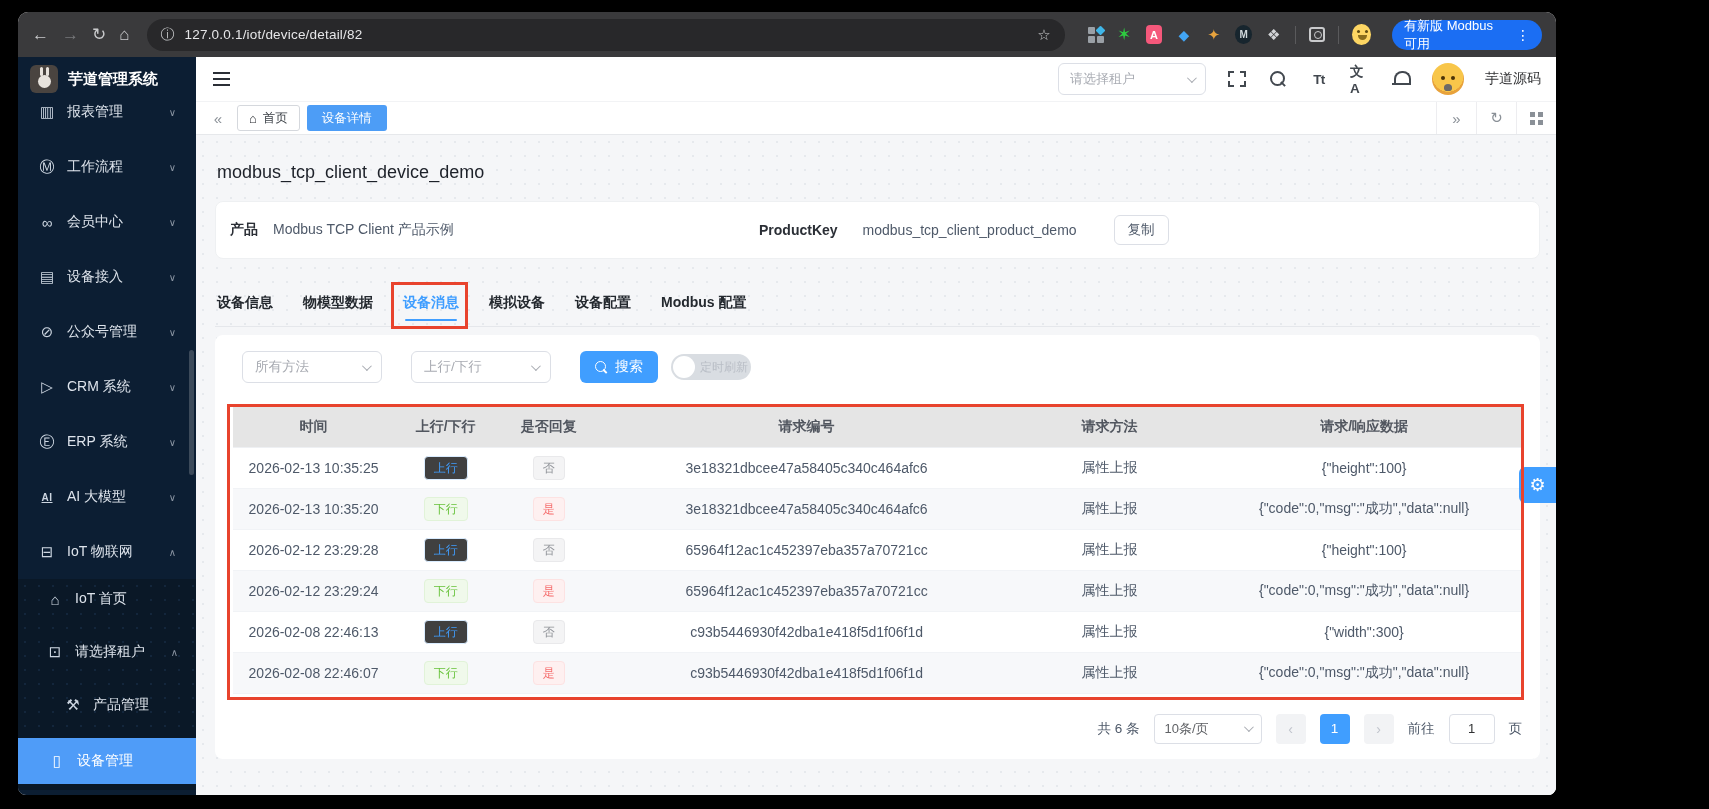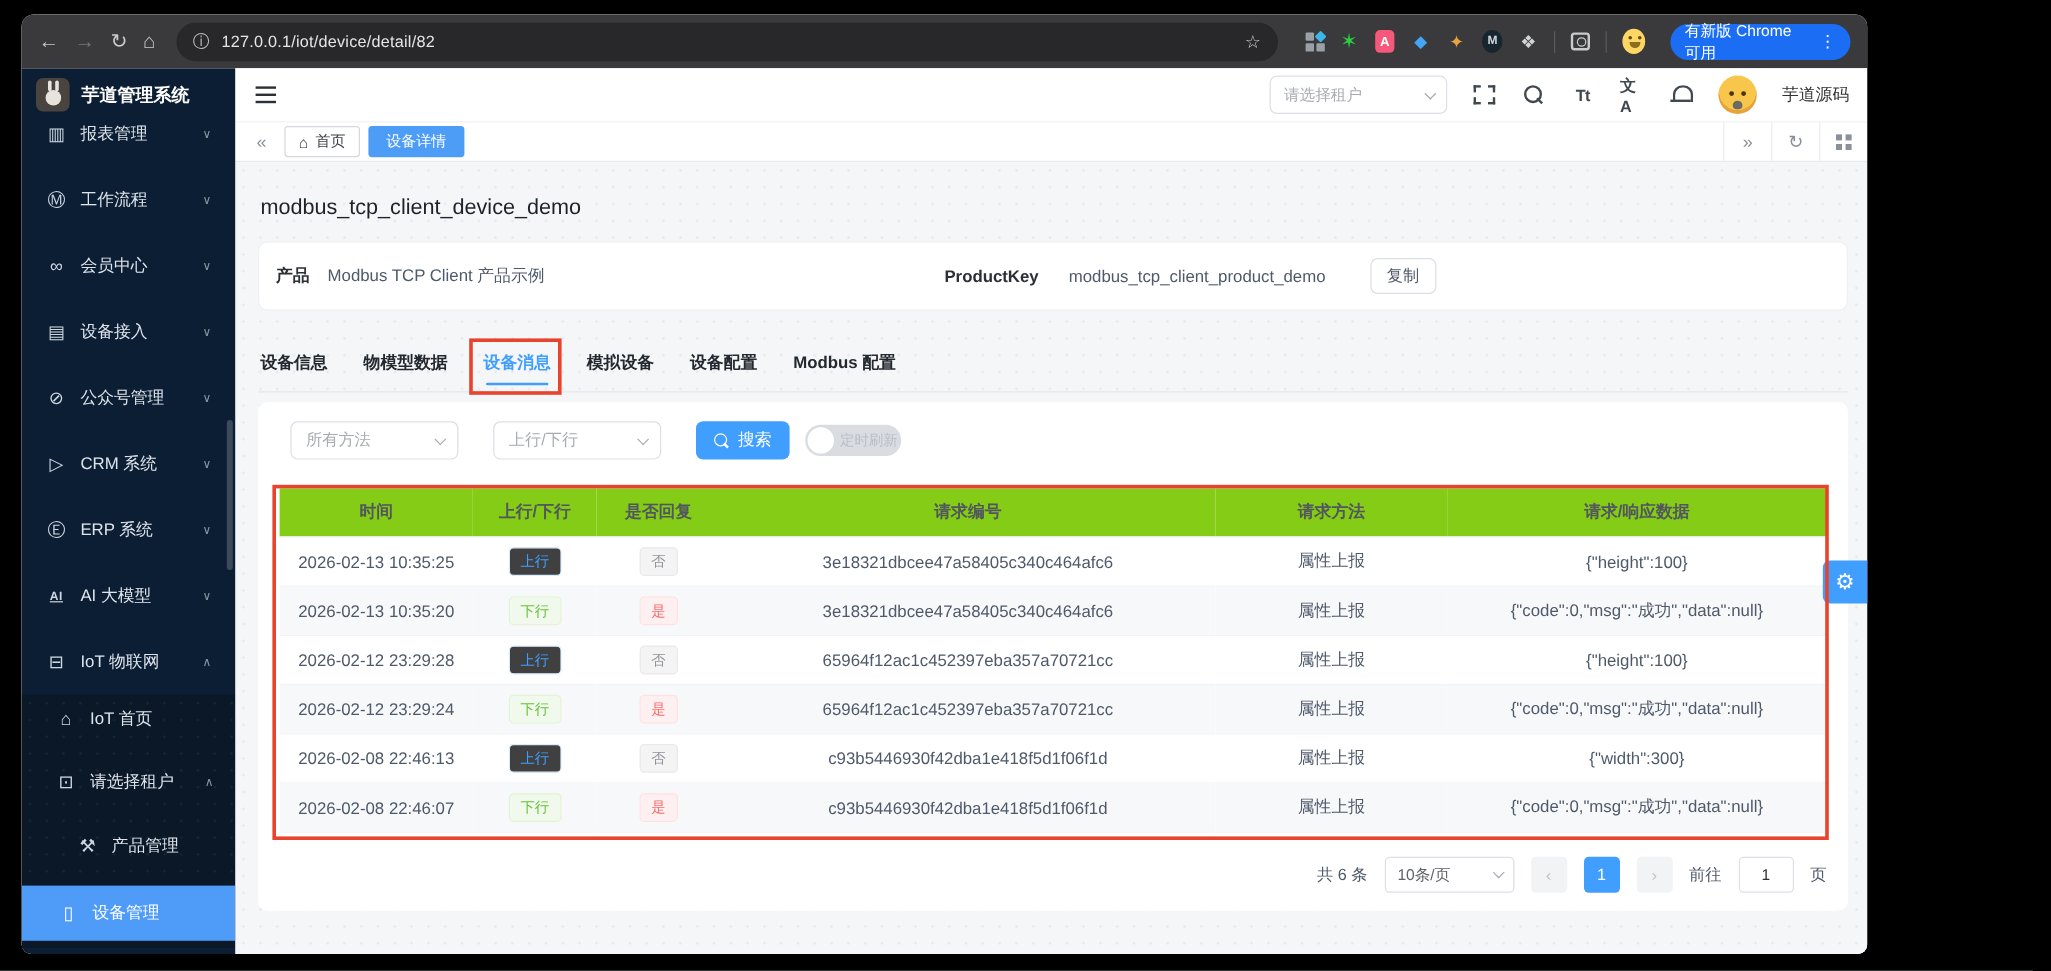--- a/index.html
+++ b/index.html
@@ -129,21 +129,21 @@
   .ic-grid::before{ content:""; position:absolute; width:5px; height:5px; background:#8a9097;
     box-shadow:8px 0 0 #8a9097, 0 8px 0 #8a9097, 8px 8px 0 #8a9097; }
 
   
   .content{ flex:1; padding:0 16px 0 19px; background-color:#f5f6f8;
     background-image:radial-gradient(circle,#e6e9ed 1px,transparent 1.2px); background-size:14px 14px; }
   .page-title{ font-size:18px; font-weight:400; color:#1d2129; margin:24px 0 16px 2px; line-height:26px; }
   .product-card{ background:#fff; border:1px solid #eef0f2; border-radius:8px; height:58px;
     display:flex; align-items:center; padding:0 14px; position:relative; }
   .prod-pair{ display:flex; align-items:center; gap:15px; }
-  .prod-pair.right{ position:absolute; left:571px;gap:25px; }
+  .prod-pair.right{ position:absolute; left:543px;gap:25px; }
   .p-label{ font-size:14px; font-weight:700; color:#2b2f36; }
   .p-value{ font-size:14px; color:#4e5969; }
   .copy-btn{ height:30px; padding:0 13px; border:1px solid #dcdfe6; border-radius:6px; background:#fff;
     font-size:13.5px; color:#4e5969; margin-left:12px; cursor:pointer; }
   .tabs-row{ height:47px; display:flex; align-items:center; gap:30px; padding:0 2px;
     border-bottom:1px solid #e5e7eb; margin-top:21px; }
   .tab{ font-size:14px; font-weight:600; color:#24292f; cursor:pointer; position:relative;
     height:100%; display:flex; align-items:center; white-space:nowrap; }
   .tab.active{ color:#409eff; }
   .tab.active::after{ content:""; position:absolute; left:50%; transform:translateX(-50%);
@@ -162,21 +162,21 @@
     position:absolute; left:0; top:0; }
   .btn-mag::after{ content:""; width:1.5px; height:5px; background:#fff; position:absolute;
     left:9px; top:8px; transform:rotate(-45deg); }
   .toggle{ margin-left:13px; width:80px; height:26px; background:#d9dde2; border-radius:13px;
     display:flex; align-items:center; padding:2px; cursor:pointer; }
   .toggle .knob{ width:22px; height:22px; background:#fff; border-radius:50%; flex-shrink:0; }
   .toggle .t-label{ color:#b9bec6; font-size:12px; margin-left:5px; white-space:nowrap; }
 
   table.msg-table{ width:100%; border-collapse:collapse; margin-top:24px; table-layout:fixed; }
   .msg-table th{ height:40px; font-size:14px; font-weight:600; color:#51565f; text-align:center;
-    border-bottom:1px solid #eef0f3; background:#84cc16; }
+    border-bottom:1px solid #eef0f3; background:#e5e5e5; }
   .msg-table td{ height:41px; font-size:14px; color:#4e5969; text-align:center;
     border-bottom:1px solid #f1f3f6; overflow:hidden; white-space:nowrap; }
   .msg-table tr.stripe td{ background:#f7f8fa; }
   .col-time{ width:12.5%; } .col-dir{ width:8%; } .col-reply{ width:8%; }
   .col-reqid{ width:32%; } .col-method{ width:15%; } .col-data{ width:24.5%; }
   .tag{ display:inline-block; font-size:12px; line-height:22px; padding:0 9px; border-radius:4px; border:1px solid; }
   .tag-blue{ color:#409eff; background:#404040; border-color:#d9ecff; }
   .tag-green{ color:#67c23a; background:#f0f9eb; border-color:#e1f3d8; }
   .tag-gray{ color:#909399; background:#f4f4f5; border-color:#e9e9eb; }
   .tag-red{ color:#f56c6c; background:#fef0f0; border-color:#fde2e2; }
@@ -227,21 +227,21 @@
       <span class="ext ext-translate">A</span>
       <span class="ext ext-gem">◆</span>
       <span class="ext ext-broom">✦</span>
       <span class="ext ext-m">M</span>
       <span class="ext ext-puzzle">❖</span>
       <span class="chrome-div"></span>
       <span class="tabsearch"></span>
       <span class="chrome-div"></span>
       <span class="emoji-face"></span>
       <span class="update-pill">
-        <span>有新版 Chrome 可用</span>
+        <span>有新版 Modbus 可用</span>
         <span class="dots">⋮</span>
       </span>
     </div>
   </div>
 
   <div class="app">
 
     <aside class="sidebar">
       <div class="logo-row">
         <span class="logo-img"></span>

